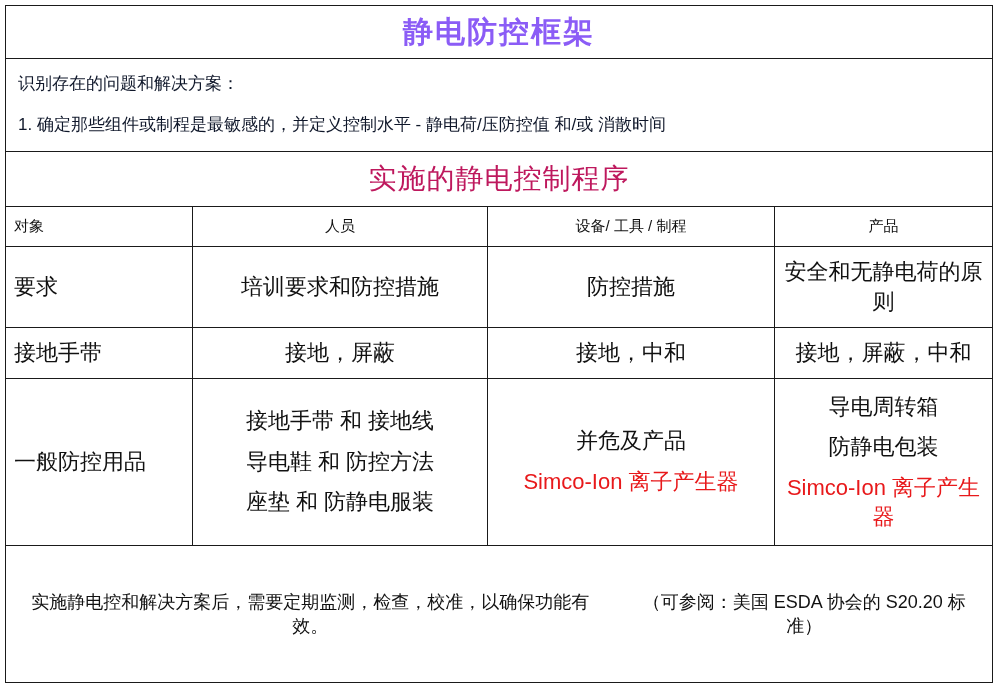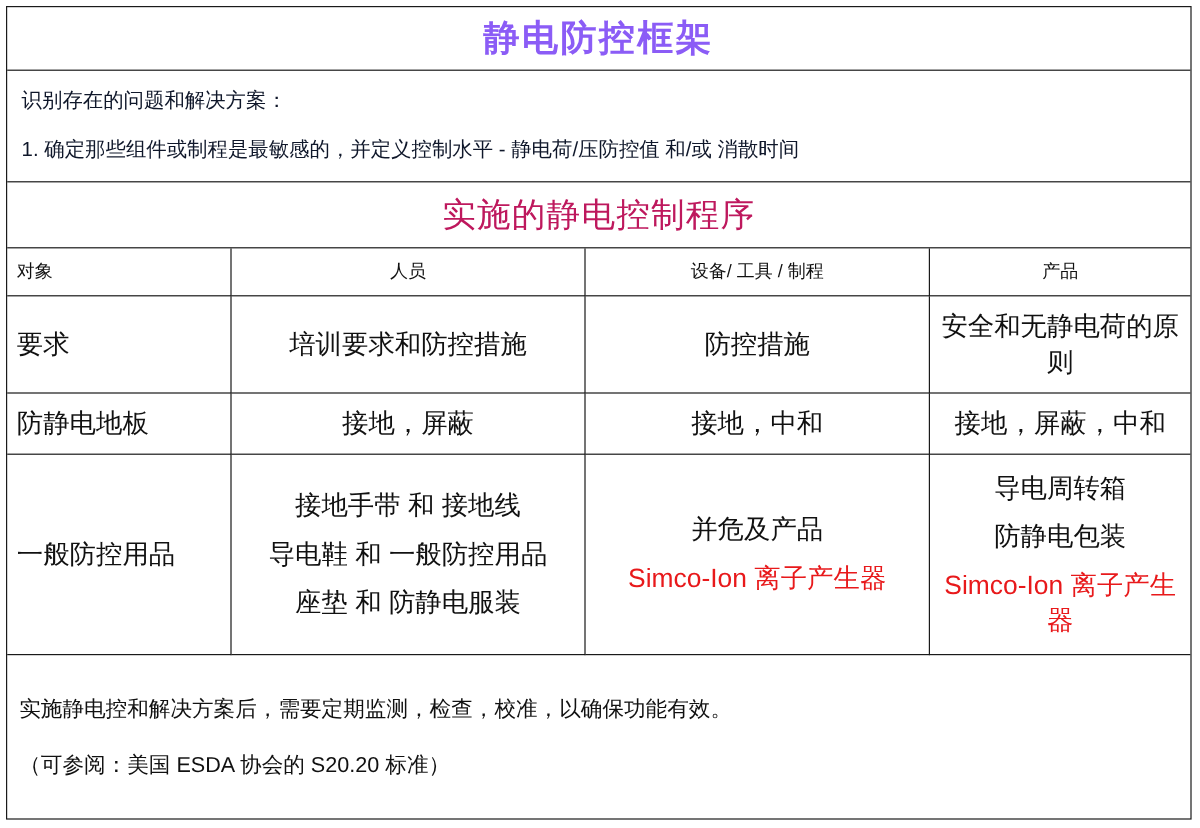--- a/index.html
+++ b/index.html
@@ -101,22 +101,22 @@
   .col-prod   { text-align: center; }
   .row-head td { font-size: 15px; }
   .cell-multi div { margin: 12px 0; line-height: 1.3; }
   .cell-multi div:first-child { margin-top: 4px; }
   .cell-multi div:last-child { margin-bottom: 4px; }
   .red { color: #e8191b; }
   
   .footer {
     flex: 1 1 auto;
     display: flex;
-    flex-direction: column;
-    align-items: flex-start;
+    flex-direction: row;
+    align-items: center;
     justify-content: center;
     gap: 22px;
     padding: 4px 10px;
   }
   .footer-line {
     font-size: 18px;
     color: #111111;
     text-align: center;
   }
 </style>
@@ -149,31 +149,31 @@
         </tr>
 
         <tr>
           <td class="col-label">要求</td>
           <td class="col-people">培训要求和防控措施</td>
           <td class="col-equip">防控措施</td>
           <td class="col-prod">安全和无静电荷的原则</td>
         </tr>
 
         <tr>
-          <td class="col-label">防静电地板</td>
+          <td class="col-label">接地手带</td>
           <td class="col-people">接地，屏蔽</td>
           <td class="col-equip">接地，中和</td>
           <td class="col-prod">接地，屏蔽，中和</td>
         </tr>
 
         <tr>
           <td class="col-label">一般防控用品</td>
           <td class="col-people cell-multi">
             <div>接地手带 和 接地线</div>
-            <div>导电鞋 和 一般防控用品</div>
+            <div>导电鞋 和 防控方法</div>
             <div>座垫 和 防静电服装</div>
           </td>
           <td class="col-equip cell-multi">
             <div>并危及产品</div>
             <div class="red">Simco-Ion 离子产生器</div>
           </td>
           <td class="col-prod cell-multi">
             <div>导电周转箱</div>
             <div>防静电包装</div>
             <div class="red">Simco-Ion 离子产生器</div>

